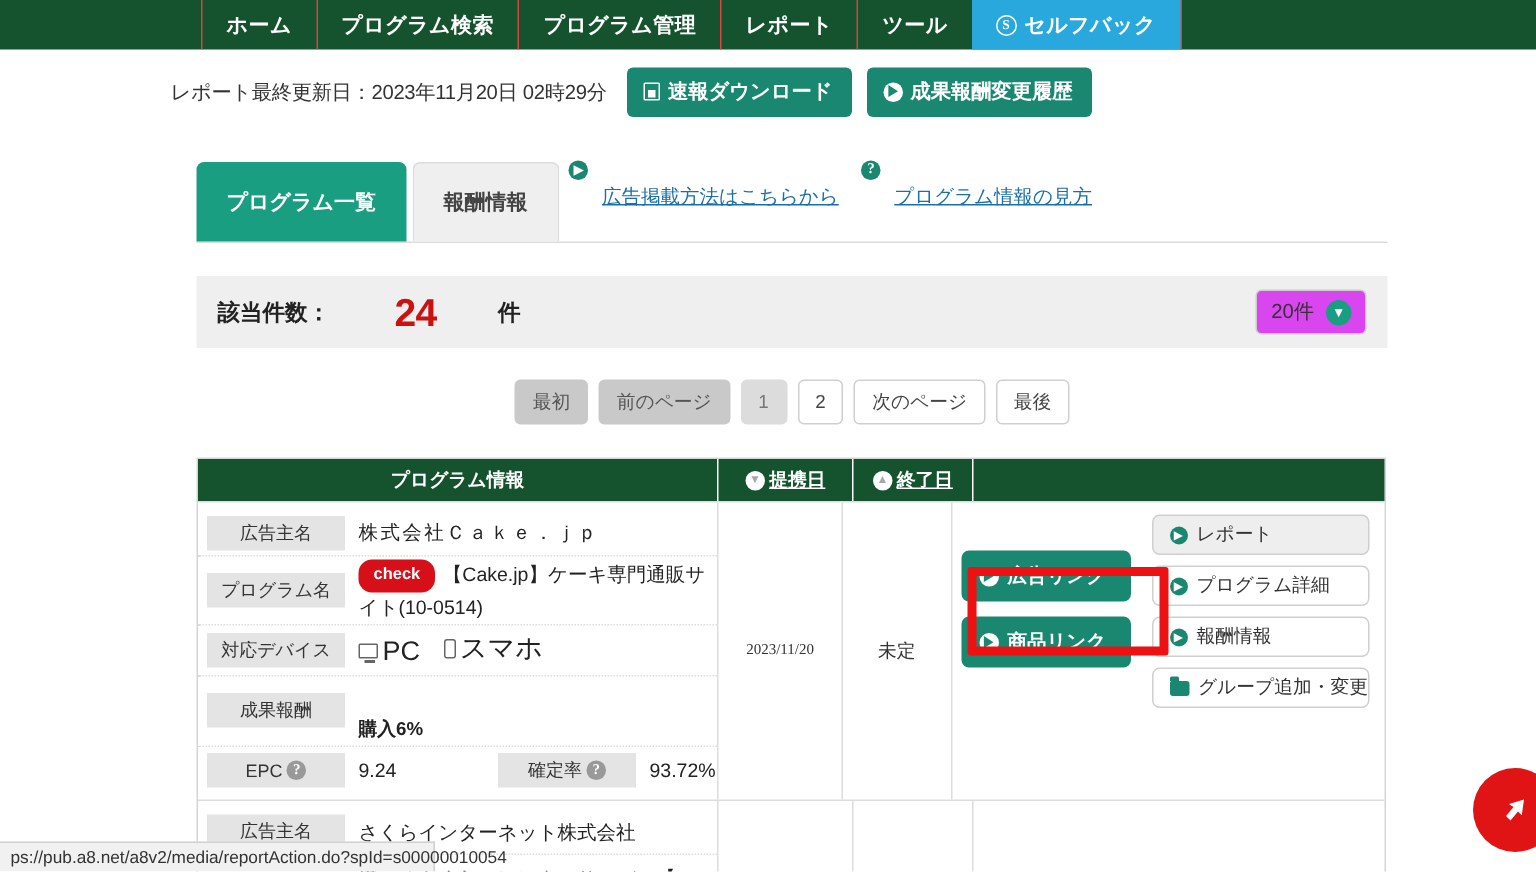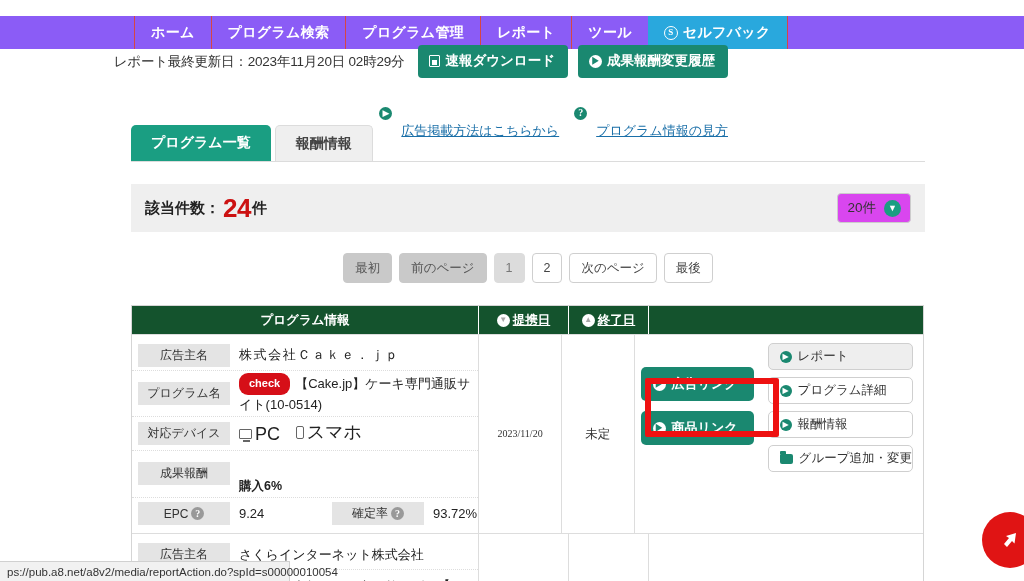--- a/index.html
+++ b/index.html
@@ -6,23 +6,23 @@
   html, body {
     width: 1024px; height: 581px;
     font-family: "Liberation Sans", "DejaVu Sans", sans-serif;
     background: #ffffff;
     overflow: hidden;
     position: relative;
   }
 
   
   .globalnav {
-    position: absolute; top: 16px; left: 0;
+    position: absolute; top: 0; left: 0;
     width: 1024px; height: 33px;
-    background: #8b5cf6;
+    background: #14532d;
     display: flex;
     align-items: stretch;
   }
   .nav-spacer-left { width: 134px; }
   .nav-item {
     display: flex; align-items: center; justify-content: center;
     color: #ffffff;
     font-size: 14px; font-weight: bold;
     padding: 0 16px;
     border-left: 1px solid #d64545;
@@ -109,21 +109,21 @@
   }
 
   
   .tabbar {
     position: absolute; top: 122px; left: 131px;
     width: 794px; height: 40px;
     display: flex; align-items: flex-end;
     border-bottom: 1px solid #dcdcdc;
   }
   .tab {
-    height: 36px;
+    height: 53px;
     display: flex; align-items: center; justify-content: center;
     font-size: 14px; font-weight: bold;
     border-radius: 5px 5px 0 0;
     padding: 0 20px;
     cursor: pointer;
     white-space: nowrap;
   }
   .tab.active { background: #1a9e82; color: #ffffff; }
   .tab.inactive {
     background: #efefef; color: #444444;
@@ -131,20 +131,21 @@
     margin-left: 4px;
   }
 
   
   .countbar {
     position: absolute; top: 184px; left: 131px;
     width: 794px; height: 48px;
     background: #efefef;
     display: flex; align-items: center;
     padding: 0 14px;
+    gap: 40px;
   }
   .count-label {
     font-size: 15px; font-weight: bold; color: #222222;
   }
   .count-num {
     font-size: 26px; font-weight: bold; color: #cc1111;
     margin: 0 1px 0 3px;
     letter-spacing: -0.5px;
   }
   .count-unit { font-size: 15px; font-weight: bold; color: #222222; }

